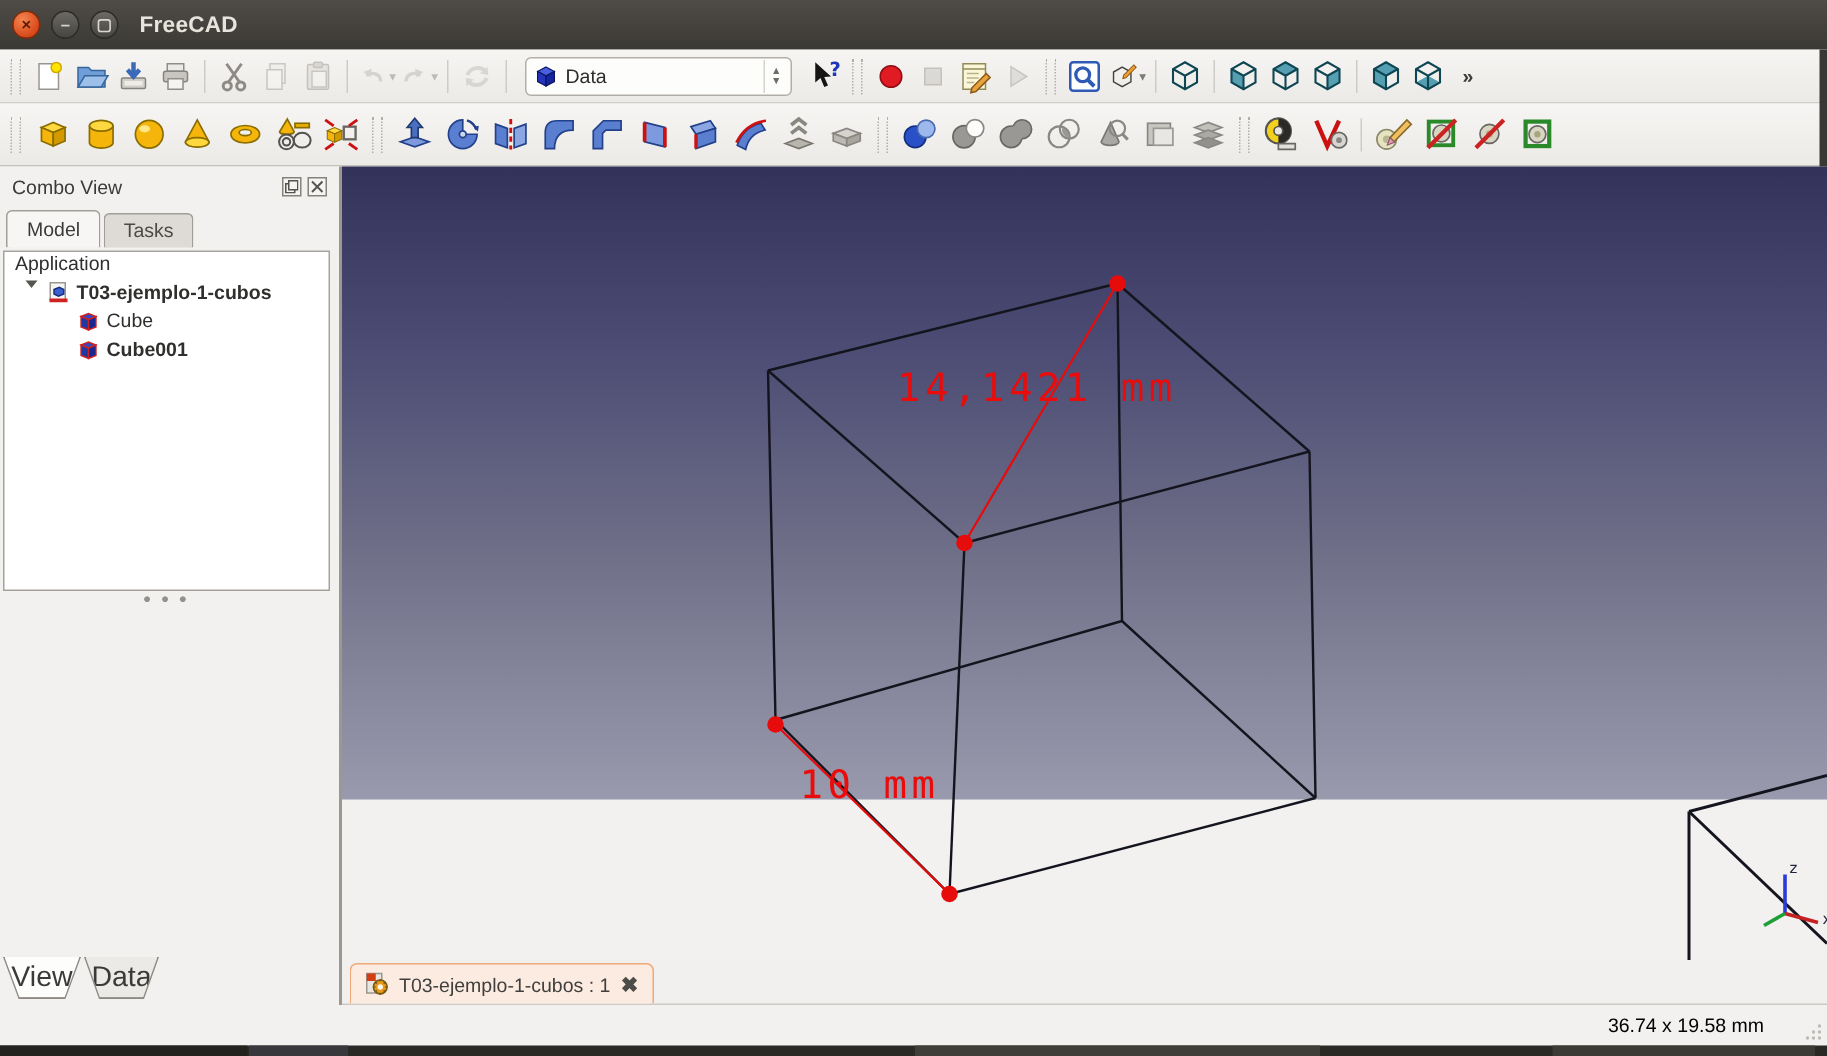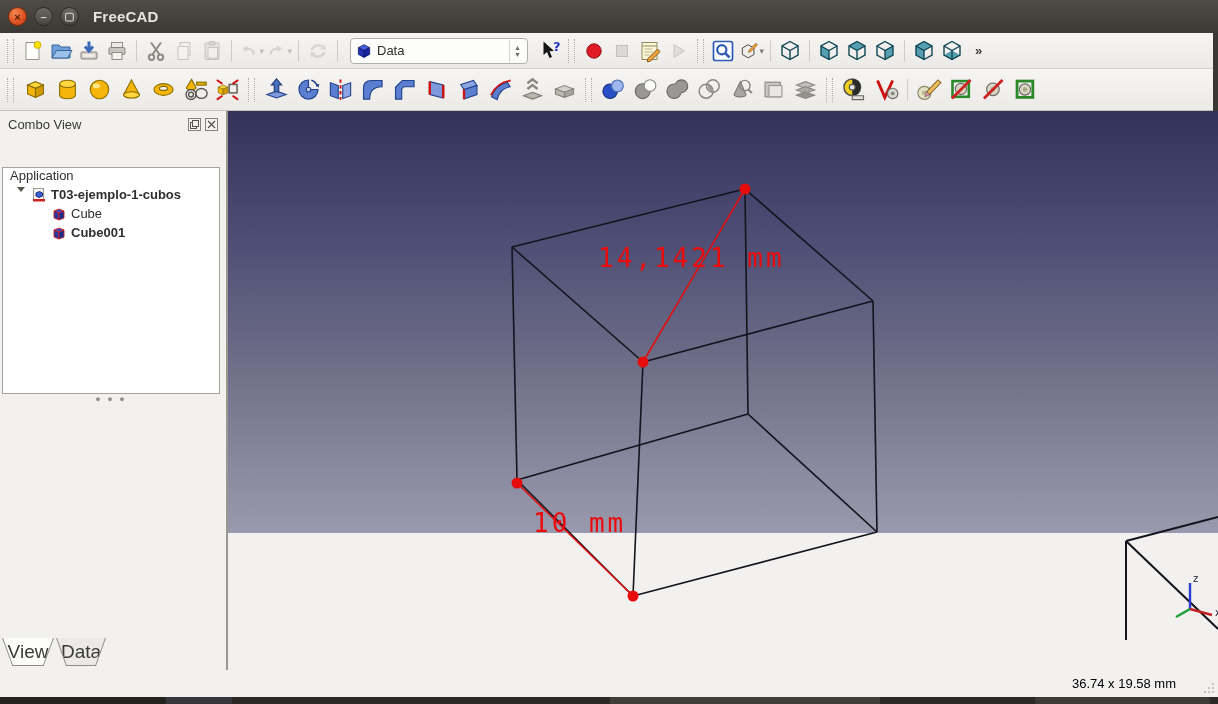--- a/index.html
+++ b/index.html
@@ -628,20 +628,24 @@
               <rect x="2.5" y="0.5" width="6" height="6" fill="#f5f4f2" stroke="#55534e"></rect>
             </svg>
           </span>
         <span class="cv-hbtn">
             <svg viewBox="0 0 9 9">
               <path d="M1 1 L8 8 M8 1 L1 8" stroke="#55534e" stroke-width="1.3"></path>
             </svg>
           </span>
       </span>
     </div>
+    <div class="cv-tabs">
+      <div class="cv-tab">Model</div>
+      <div class="cv-tab inactive">Tasks</div>
+    </div>
     <div class="tree-box">
       <div id="tree-rows">
           <div class="tree-row" style="padding-left: 7px;">
             <span>Application</span>
           </div>
           <div class="tree-row bold" style="padding-left: 10px;">
             <span class="expander"></span>
             <span class="tree-icon">
               <svg viewBox="0 0 16 16">
                 <rect x="2.5" y="1.5" width="10" height="11.5" fill="#f6f5f3" stroke="#9a978f"></rect>
@@ -712,20 +716,35 @@
           <circle cx="405" cy="485" r="5.5" fill="#e60c0c"></circle>
           <text class="mlabel" x="305" y="421">10 mm</text>
           <line x1="962" y1="498" x2="962" y2="472" stroke="#2b3bd6" stroke-width="2.4"></line>
           <line x1="962" y1="498" x2="984" y2="504" stroke="#c42222" stroke-width="2.4"></line>
           <line x1="962" y1="498" x2="948" y2="506" stroke="#1f9e35" stroke-width="2.4"></line>
           <text class="axlabel" x="965" y="471">z</text>
           <text class="axlabel" x="987" y="505">x</text>
         </svg></div>
   </div>
 
+  <div id="tabbar">
+    <div class="mdi-tab">
+      <span class="icon">
+          <svg viewBox="0 0 16 16">
+            <rect x="1.5" y="1" width="10" height="13" fill="#e8e6e2" stroke="#9a978f"></rect>
+            <path d="M1.5 1 h6 v5 h-6 z" fill="#d43d14"></path>
+            <circle cx="10.5" cy="10" r="4.6" fill="#e8981a" stroke="#7a5a10"></circle>
+            <circle cx="10.5" cy="10" r="1.8" fill="#fdf6ea"></circle>
+            <path d="M10.5 4.6 v1.6 M10.5 13.8 v1.6 M5.7 10 h1.6 M13.7 10 h1.6 M7.1 6.6 l1.1 1.1 M12.8 12.3 l1.1 1.1 M13.9 6.6 l-1.1 1.1 M8.2 12.3 l-1.1 1.1" stroke="#7a5a10" stroke-width="1.1"></path>
+          </svg>
+        </span>
+      <span class="mdi-label">T03-ejemplo-1-cubos : 1</span>
+      <span class="mdi-close">✖</span>
+    </div>
+  </div>
 
   <div id="statusbar">
     <span id="status-dims">36.74 x 19.58 mm</span>
     <svg class="grip" viewBox="0 0 12 12">
         <circle cx="10" cy="10" r="1.1" fill="#a5a29c"></circle>
         <circle cx="10" cy="6" r="1.1" fill="#a5a29c"></circle>
         <circle cx="6" cy="10" r="1.1" fill="#a5a29c"></circle>
         <circle cx="10" cy="2" r="1.1" fill="#a5a29c"></circle>
         <circle cx="6" cy="6" r="1.1" fill="#a5a29c"></circle>
         <circle cx="2" cy="10" r="1.1" fill="#a5a29c"></circle>

